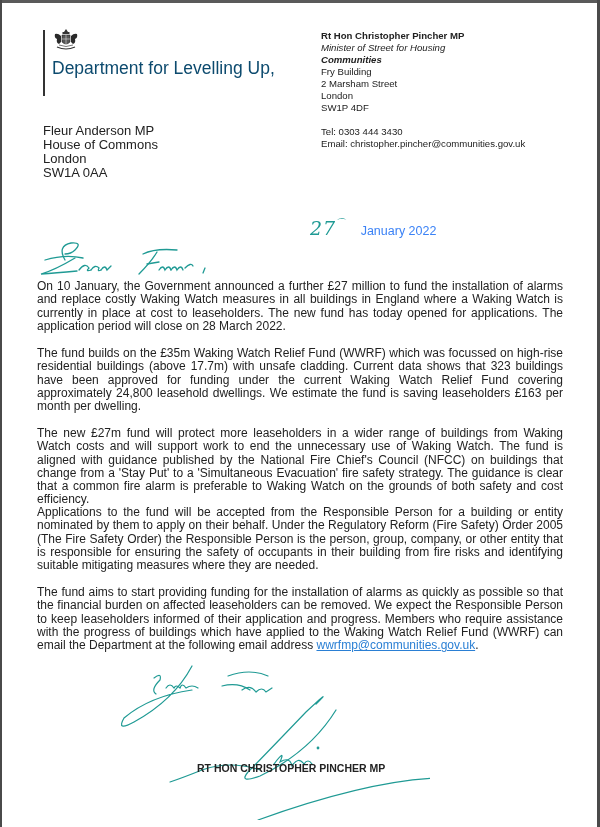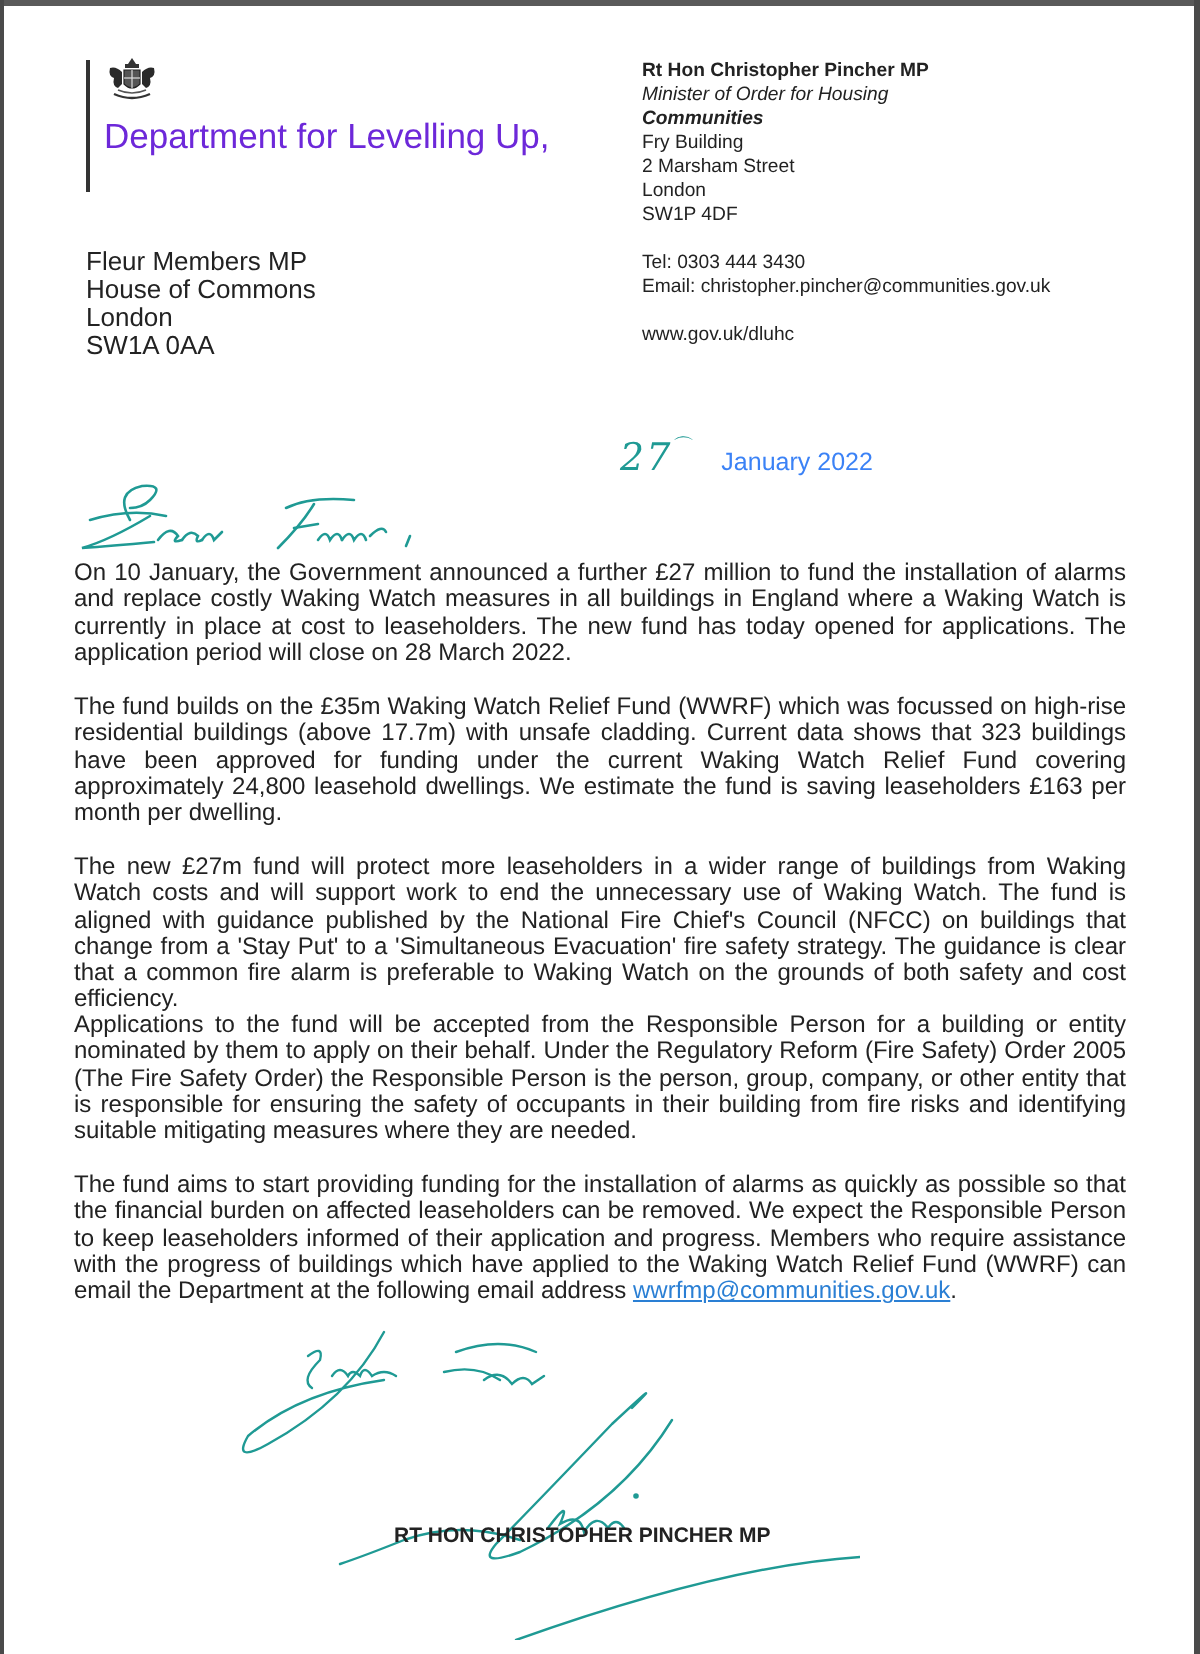--- a/index.html
+++ b/index.html
@@ -9,21 +9,21 @@
     font-family: "Liberation Sans", sans-serif;
     color: #1f1f1f;
     position: relative;
   }
   .frame-top { position: absolute; left: 0; top: 0; width: 600px; height: 3px; background: #5a5a5a; }
   .frame-left { position: absolute; left: 0; top: 0; width: 2px; height: 827px; background: #4a4a4a; }
   .frame-right { position: absolute; right: 0; top: 0; width: 3px; height: 827px; background: #4a4a4a; }
 
   .logo-bar { position: absolute; left: 43px; top: 30px; width: 2px; height: 66px; background: #333; }
   .crest { position: absolute; left: 51px; top: 29px; width: 30px; height: 24px; }
-  .dept-name { position: absolute; left: 52px; top: 58px; font-size: 17.5px; line-height: 20px; color: #6d28d9; }
+  .dept-name { position: absolute; left: 52px; top: 58px; font-size: 17.5px; line-height: 20px; color: #0c4a6e; }
 
   .sender { position: absolute; left: 321px; top: 30px; font-size: 9.6px; line-height: 12px; color: #222; }
   .sender .name { font-weight: bold; }
   .sender .role { font-style: italic; }
   .sender .dept { font-weight: bold; font-style: italic; margin-top: 12px; }
   .sender .gap { height: 12px; }
 
   .recipient { position: absolute; left: 43px; top: 124px; font-size: 13px; line-height: 14px; color: #222; }
 
   .date-row { position: absolute; left: 310px; top: 216px; font-size: 12.5px; }
@@ -62,35 +62,34 @@
   <path d="M26 5 Q27 9 24 10 Q25 14 22 15 L20 13 L20 7 Q23 4 26 5 Z" fill="#2a2a2a"></path>
   <path d="M6 18 Q15 22 24 18" fill="none" stroke="#333" stroke-width="1.2"></path>
   <path d="M8 16 Q15 19 22 16" fill="none" stroke="#555" stroke-width="0.8"></path>
 </svg>
 <div class="dept-name">
   <div>Department for Levelling Up,</div>
 </div>
 
 <div class="sender">
   <div class="name">Rt Hon Christopher Pincher MP</div>
-  <div class="role">Minister of Order for Housing</div>
+  <div class="role">Minister of Street for Housing</div>
   <div class="dept" style="margin-top:0">Communities</div>
   <div>Fry Building</div>
   <div>2 Marsham Street</div>
   <div>London</div>
   <div>SW1P 4DF</div>
   <div class="gap"></div>
   <div>Tel: 0303 444 3430</div>
   <div>Email: christopher.pincher@communities.gov.uk</div>
   <div class="gap"></div>
-  <div>www.gov.uk/dluhc</div>
 </div>
 
 <div class="recipient">
-  <div>Fleur Members MP</div>
+  <div>Fleur Anderson MP</div>
   <div>House of Commons</div>
   <div>London</div>
   <div>SW1A 0AA</div>
 </div>
 
 <div class="date-row">
   <span class="date-day">27</span><span class="date-sup">⌒</span>
   <span class="date-text">January 2022</span>
 </div>
 

